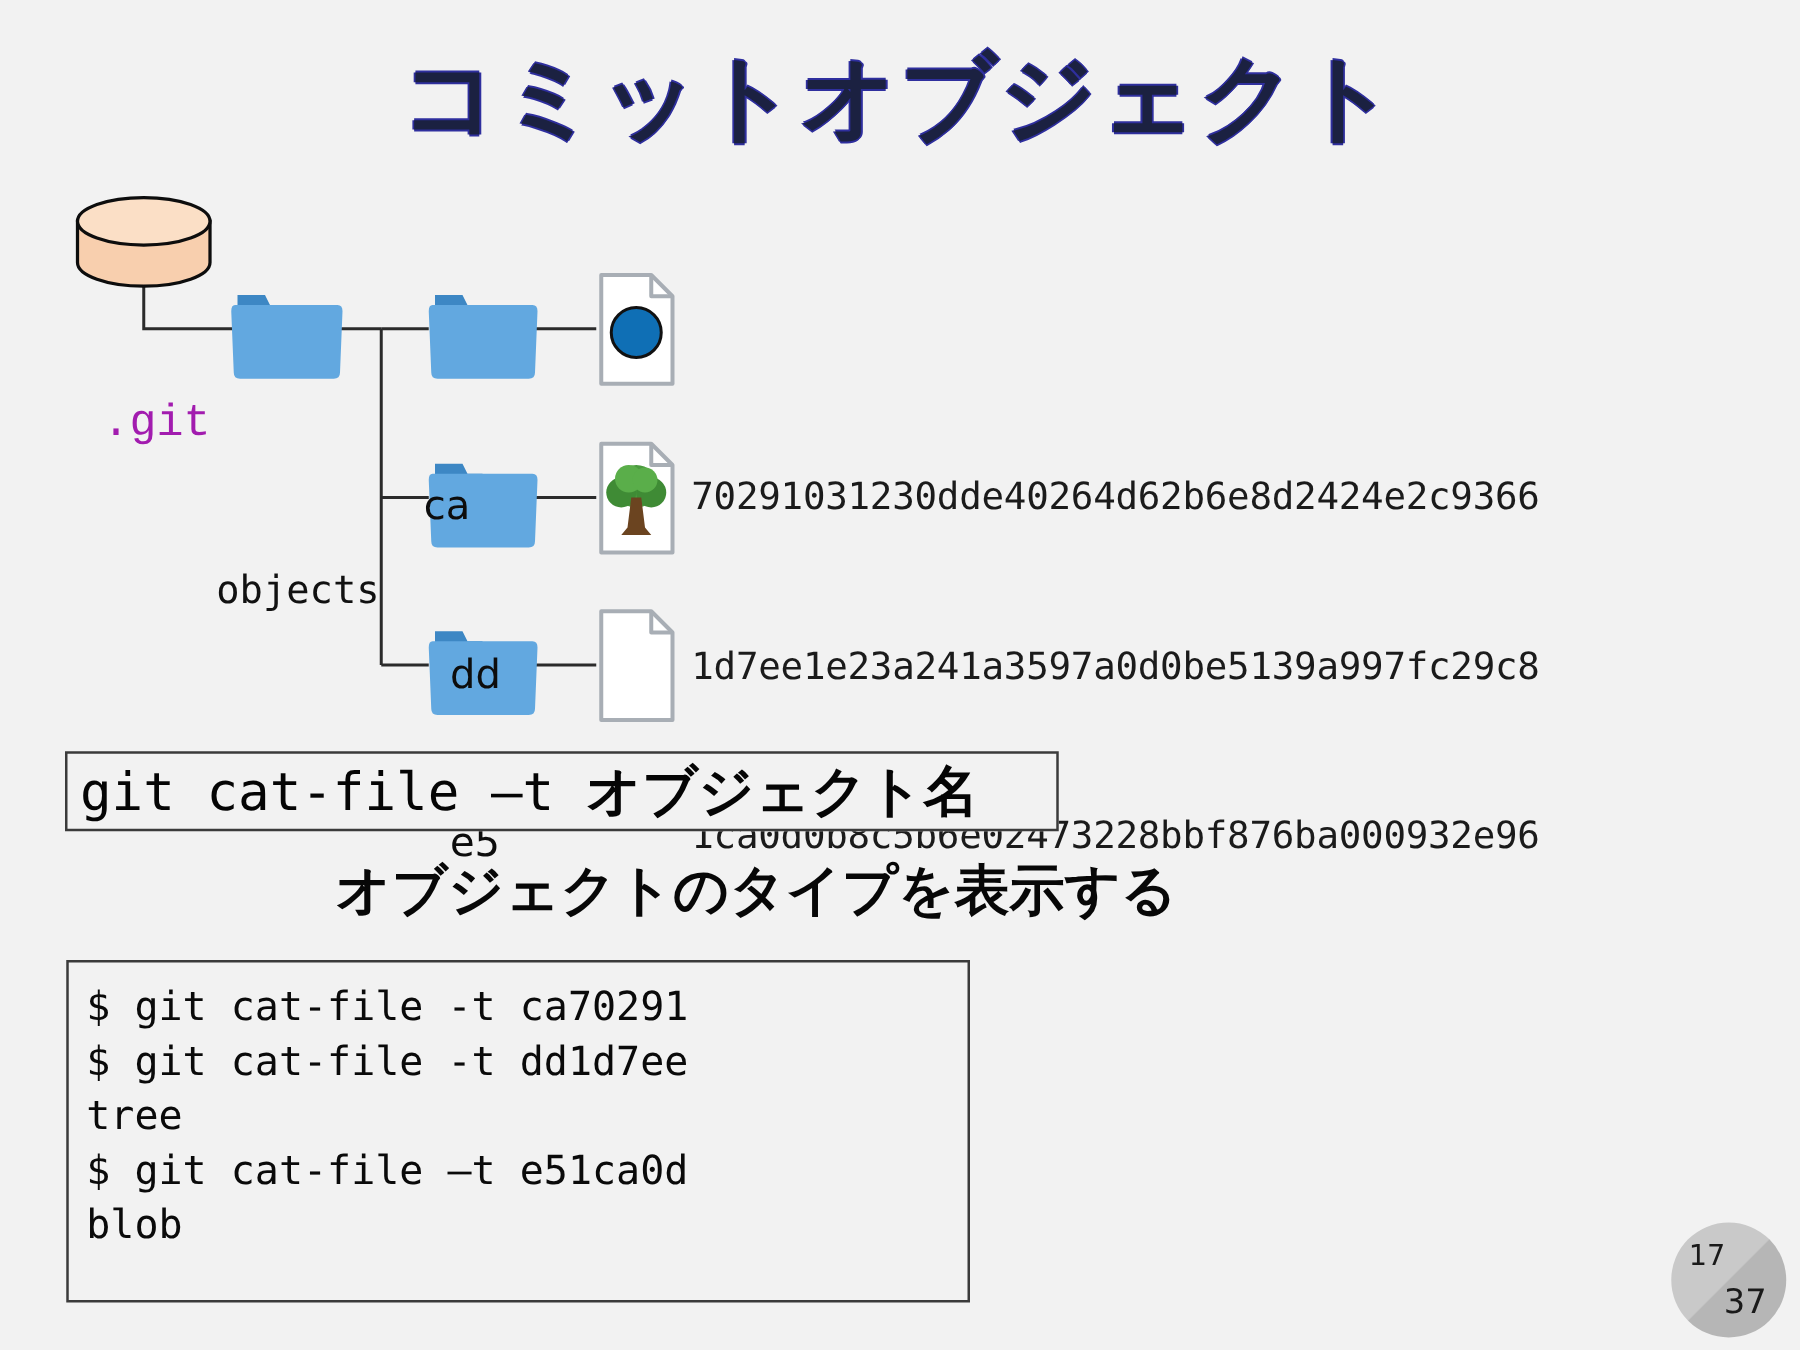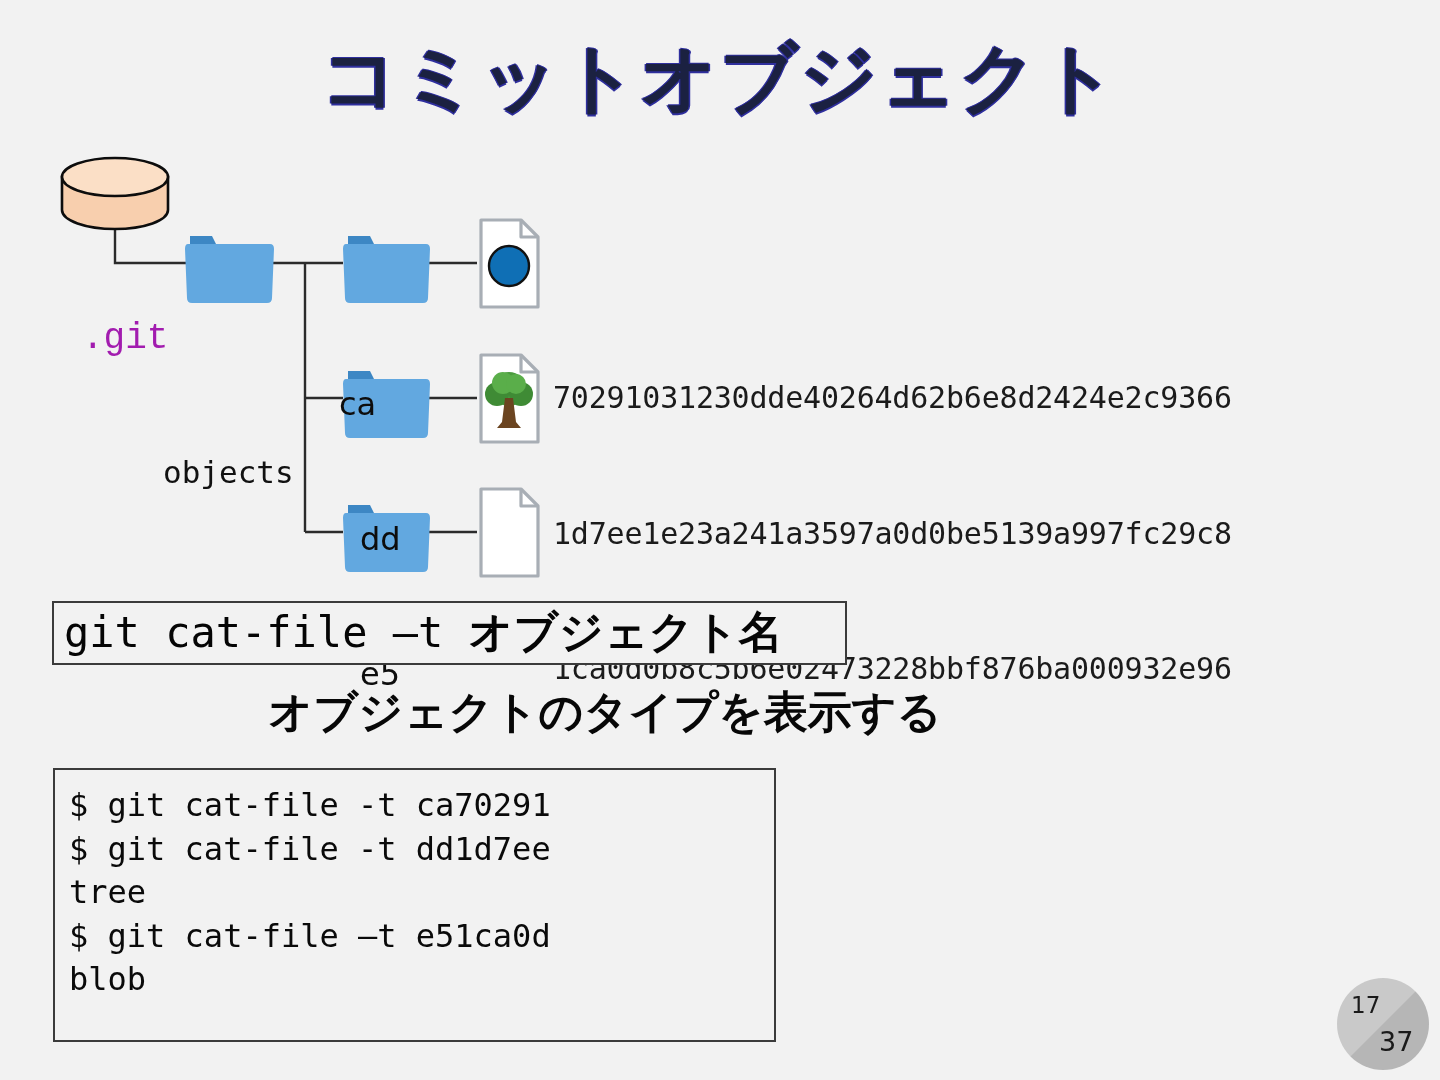--- a/index.html
+++ b/index.html
@@ -64,21 +64,21 @@
     font-size: 32px;
     color: #0d0d0d;
     white-space: nowrap;
   }
   #label-ca { left: 339px; top: 245px; }
   #label-dd { left: 360px; top: 380px; }
   #label-e5 { left: 360px; top: 515px; }
 
   #label-objects {
     position: absolute;
-    left: 163px;
+    left: 173px;
     top: 314px;
     font-family: "DejaVu Sans Mono", monospace;
     font-size: 31px;
     color: #111;
     white-space: nowrap;
   }
   #label-git {
     position: absolute;
     left: 82px;
     top: 178px;
@@ -92,20 +92,21 @@
   #command-box {
     position: absolute;
     left: 52px;
     top: 601px;
     width: 795px;
     height: 64px;
     box-sizing: border-box;
     border: 2px solid #3b3b3b;
     background: #f2f2f2;
     display: flex;
+    align-items: center;
     padding-left: 10px;
   }
   #command-text {
     font-family: "DejaVu Sans Mono", monospace;
     font-size: 42px;
     color: #050505;
     white-space: nowrap;
     letter-spacing: 0px;
   }
   #command-text .jp {

